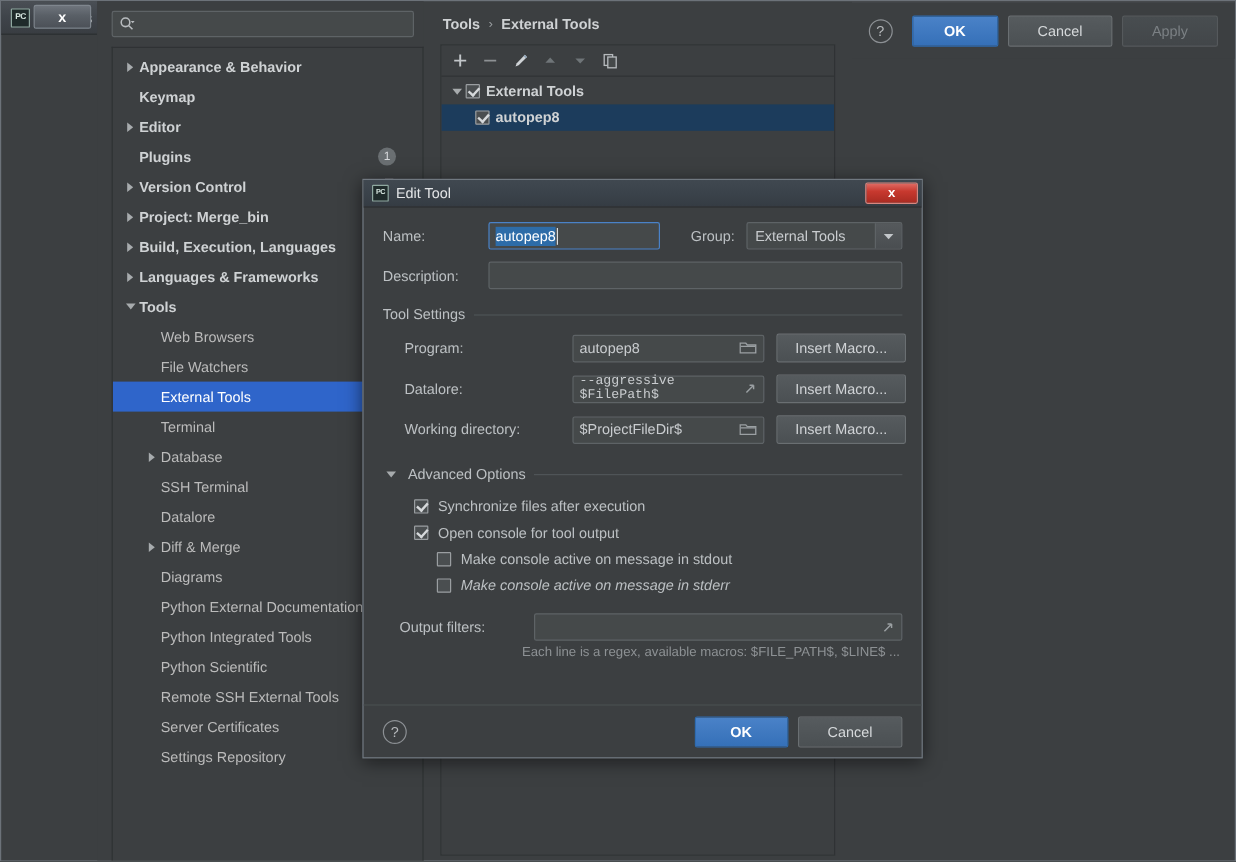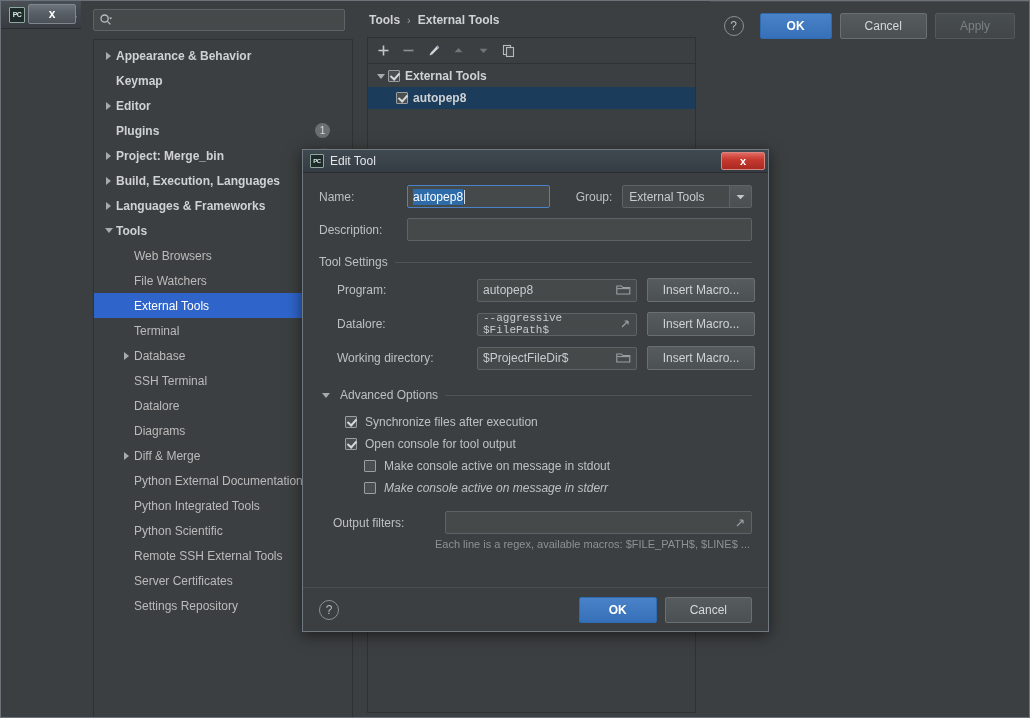--- a/index.html
+++ b/index.html
@@ -305,20 +305,28 @@
               <span class="arrow collapsed"></span>
               <span class="tlabel">Editor</span>
             </div>
             <div class="trow top">
               <span class="arrow"></span>
               <span class="tlabel">Plugins</span>
               <span class="badge-num">1</span>
             </div>
             <div class="trow top">
               <span class="arrow collapsed"></span>
+              <span class="tlabel">Version Control</span>
+              <span class="copy-mark"><svg width="12" height="12" viewBox="0 0 14 14">
+                  <rect x="1.5" y="1.5" width="7" height="9" fill="none" stroke="#8a8f92" stroke-width="1.1"></rect>
+                  <rect x="4.5" y="3.5" width="7" height="9" fill="#3c3f41" stroke="#8a8f92" stroke-width="1.1"></rect>
+                </svg></span>
+            </div>
+            <div class="trow top">
+              <span class="arrow collapsed"></span>
               <span class="tlabel">Project: Merge_bin</span>
               <span class="copy-mark"><svg width="12" height="12" viewBox="0 0 14 14">
                   <rect x="1.5" y="1.5" width="7" height="9" fill="none" stroke="#8a8f92" stroke-width="1.1"></rect>
                   <rect x="4.5" y="3.5" width="7" height="9" fill="#3c3f41" stroke="#8a8f92" stroke-width="1.1"></rect>
                 </svg></span>
             </div>
             <div class="trow top">
               <span class="arrow collapsed"></span>
               <span class="tlabel">Build, Execution, Languages</span>
             </div>
@@ -368,26 +376,26 @@
             </div>
             <div class="trow" style="padding-left: 26px;">
               <span class="arrow"></span>
               <span class="tlabel">Datalore</span>
               <span class="copy-mark"><svg width="12" height="12" viewBox="0 0 14 14">
                   <rect x="1.5" y="1.5" width="7" height="9" fill="none" stroke="#8a8f92" stroke-width="1.1"></rect>
                   <rect x="4.5" y="3.5" width="7" height="9" fill="#3c3f41" stroke="#8a8f92" stroke-width="1.1"></rect>
                 </svg></span>
             </div>
             <div class="trow" style="padding-left: 26px;">
+              <span class="arrow collapsed"></span>
+              <span class="tlabel">Diff &amp; Merge</span>
+            </div>
+            <div class="trow" style="padding-left: 26px;">
               <span class="arrow"></span>
               <span class="tlabel">Diagrams</span>
-            </div>
-            <div class="trow" style="padding-left: 26px;">
-              <span class="arrow collapsed"></span>
-              <span class="tlabel">Diff &amp; Merge</span>
             </div>
             <div class="trow" style="padding-left: 26px;">
               <span class="arrow"></span>
               <span class="tlabel">Python External Documentation</span>
             </div>
             <div class="trow" style="padding-left: 26px;">
               <span class="arrow"></span>
               <span class="tlabel">Python Integrated Tools</span>
               <span class="copy-mark"><svg width="12" height="12" viewBox="0 0 14 14">
                   <rect x="1.5" y="1.5" width="7" height="9" fill="none" stroke="#8a8f92" stroke-width="1.1"></rect>

